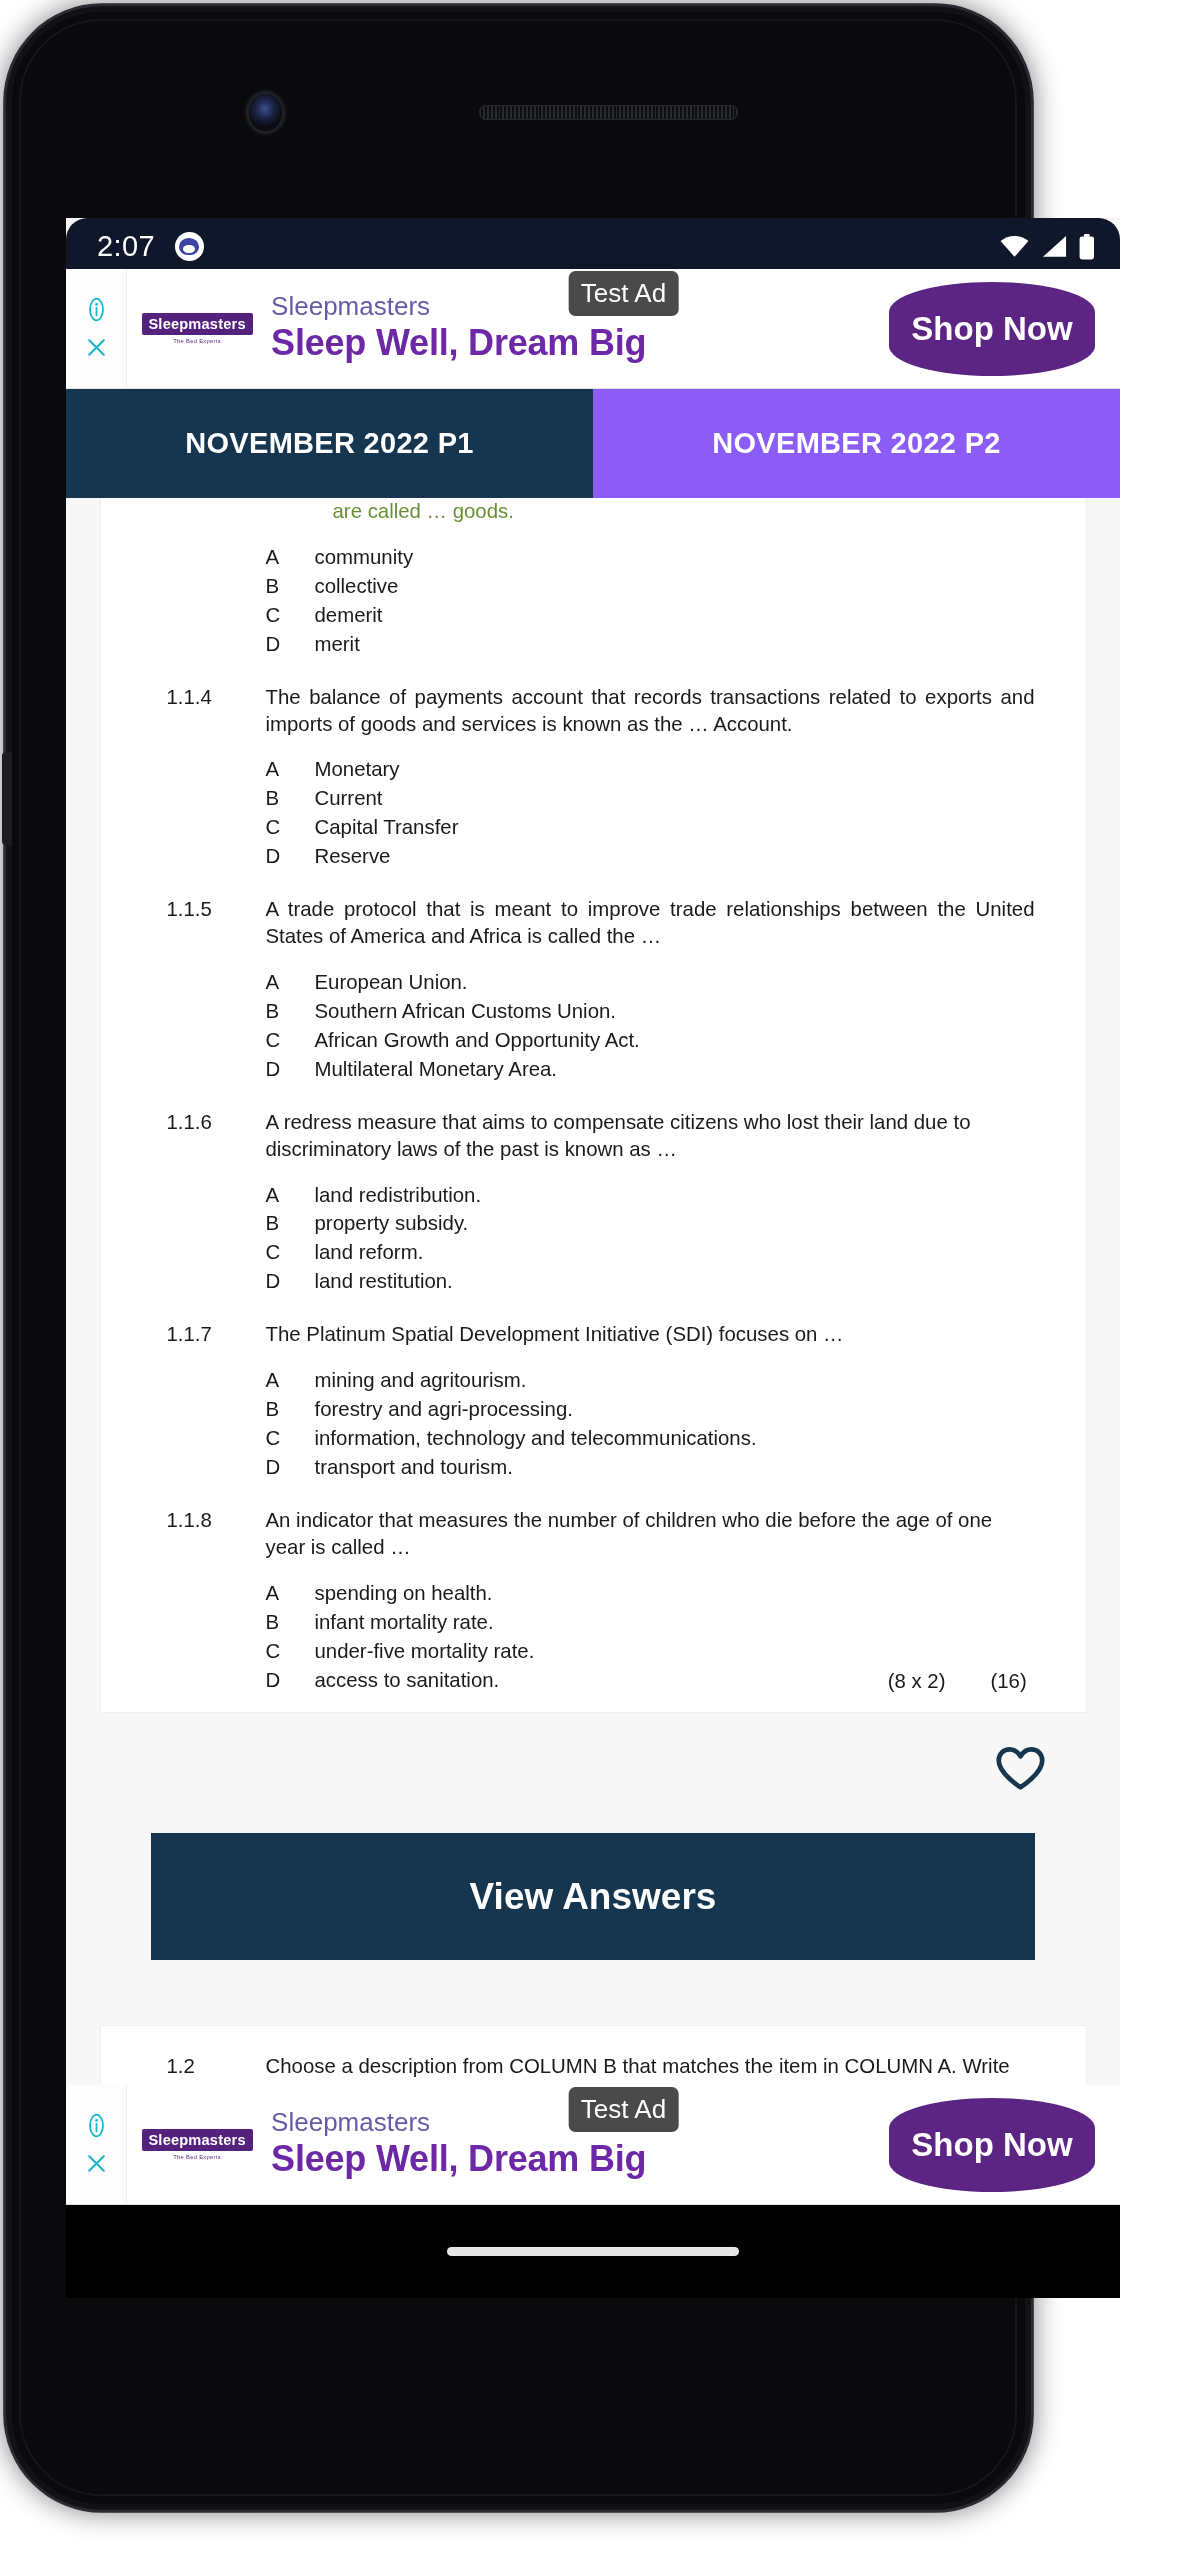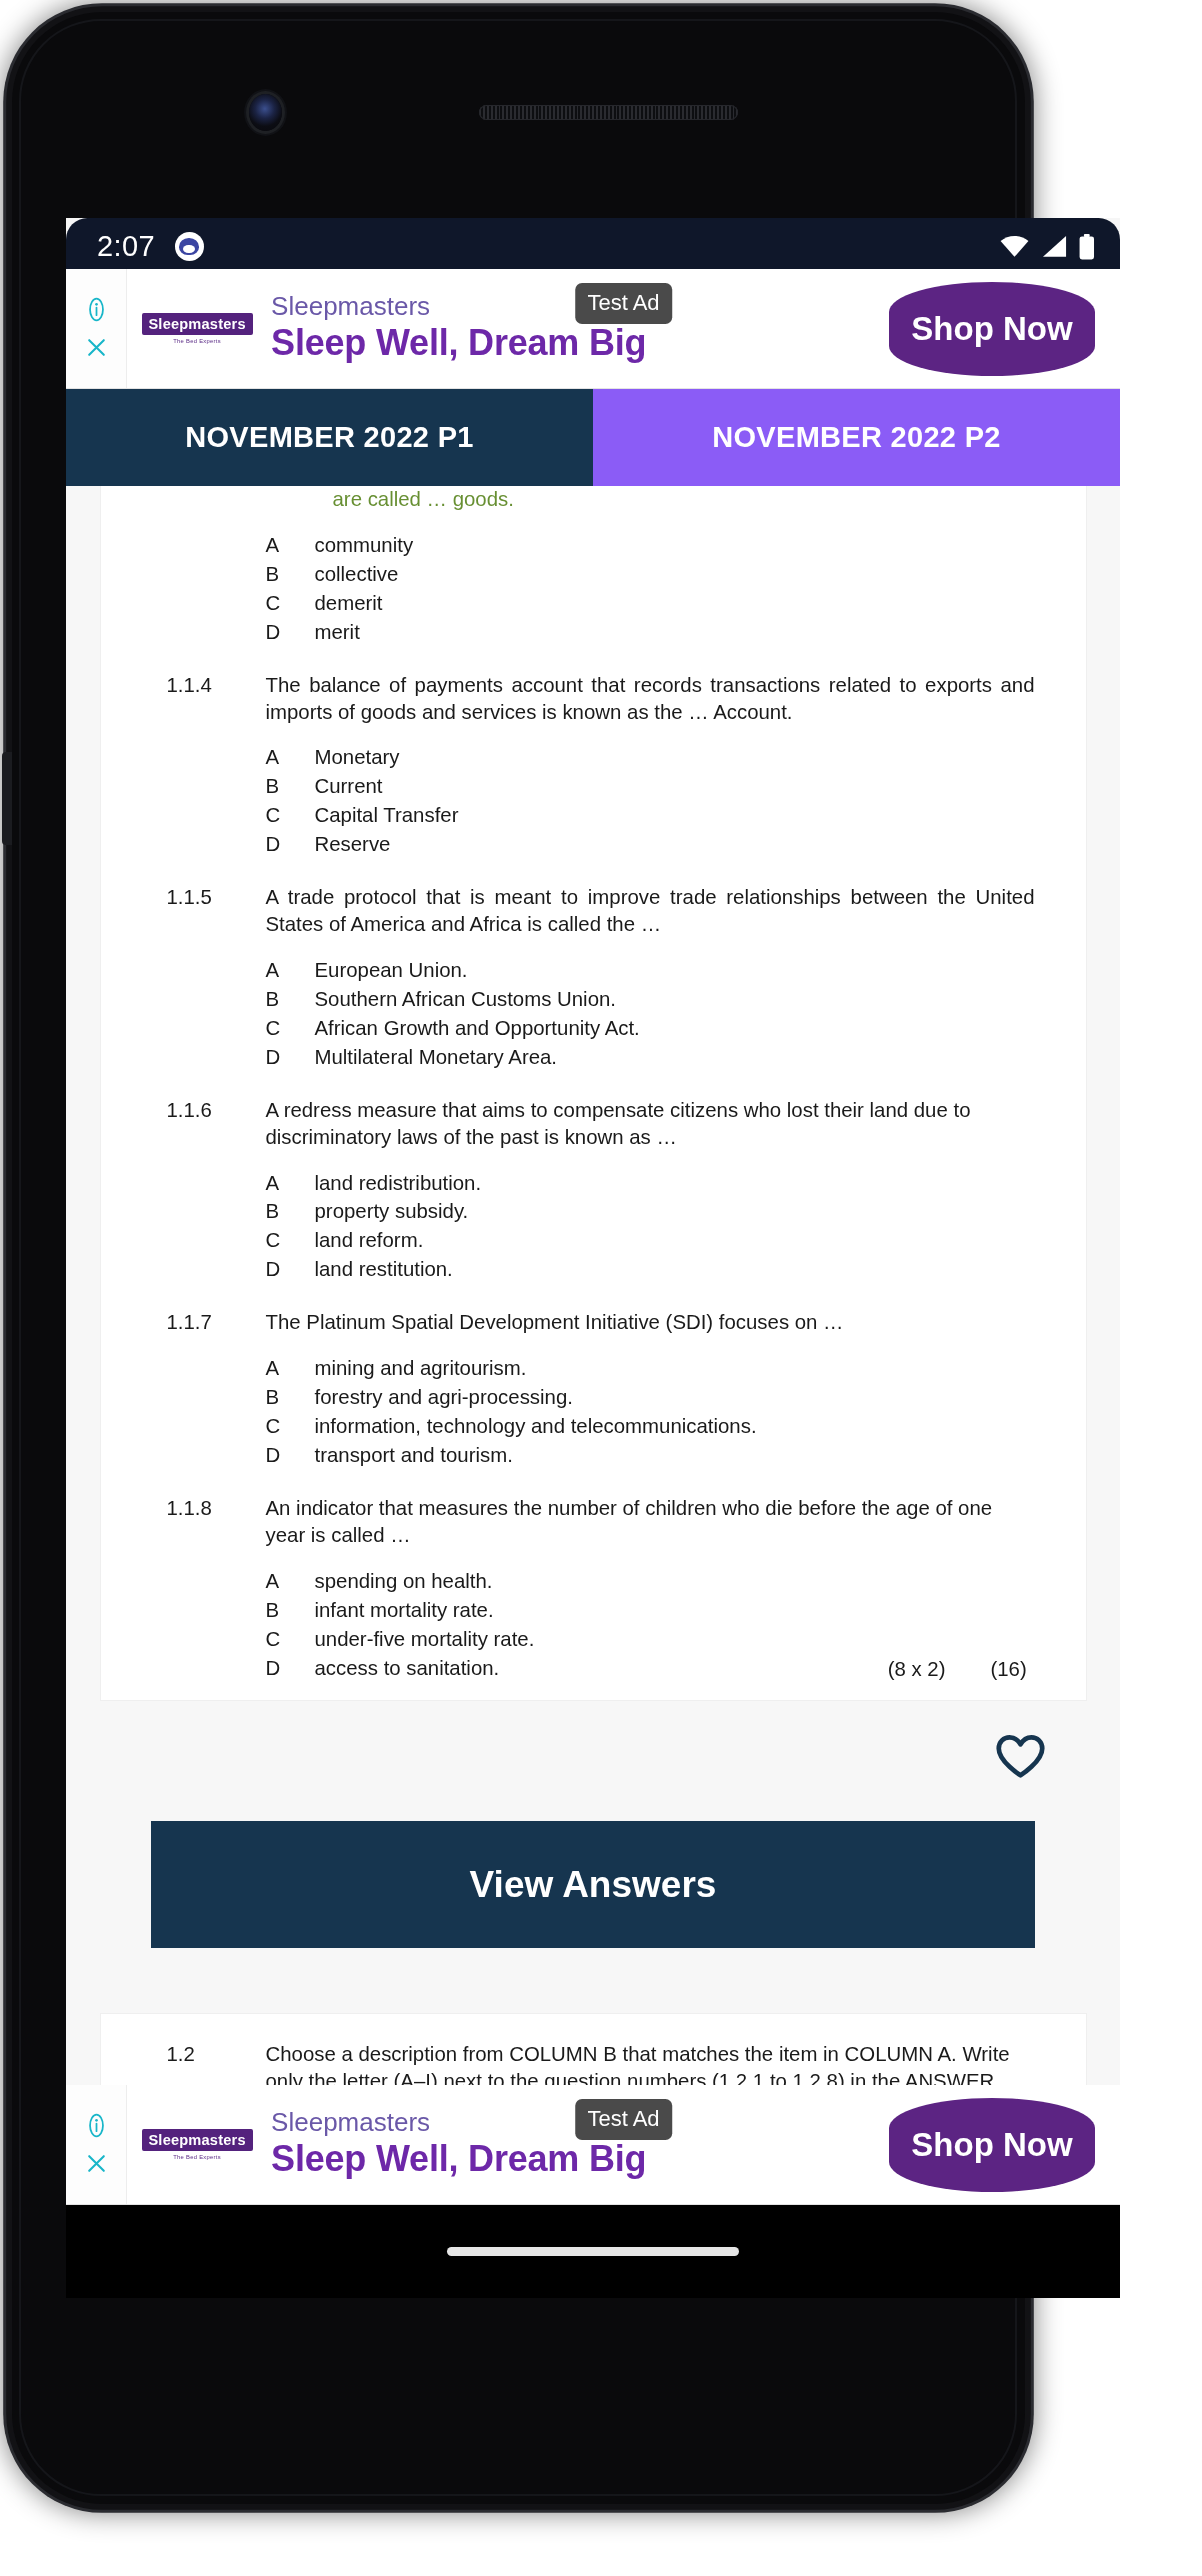--- a/index.html
+++ b/index.html
@@ -147,29 +147,29 @@
   .ad-cta {
     flex: 0 0 auto; margin-right: 25px;
     background: #5c2483; color: #ffffff;
     border-radius: 50% / 32%;
     width: 206px; height: 94px;
     display: flex; align-items: center; justify-content: center;
     font-size: 33px; font-weight: 700;
   }
   .ad-testbadge {
     position: absolute; left: 50%; transform: translateX(-50%);
-    top: 14px;
+    top: 2px;
     background: #4a4a4a; color: #ffffff;
-    font-size: 22px; line-height: 1;
+    font-size: 26px; line-height: 1;
     padding: 8.8px 12.7px 10.7px; border-radius: 6.8px;
     white-space: nowrap;
   }
 
   
-  .tabs { display: flex; height: 97px; }
+  .tabs { display: flex; height: 109px; }
   .tab {
     flex: 1; display: flex; align-items: center; justify-content: center;
     color: #ffffff; font-size: 29px; font-weight: 700; letter-spacing: 0.3px;
   }
   .tab.active { background: #16354f; }
   .tab.inactive { background: #8b5cf6; }
 
   
   .content {
     position: relative;

